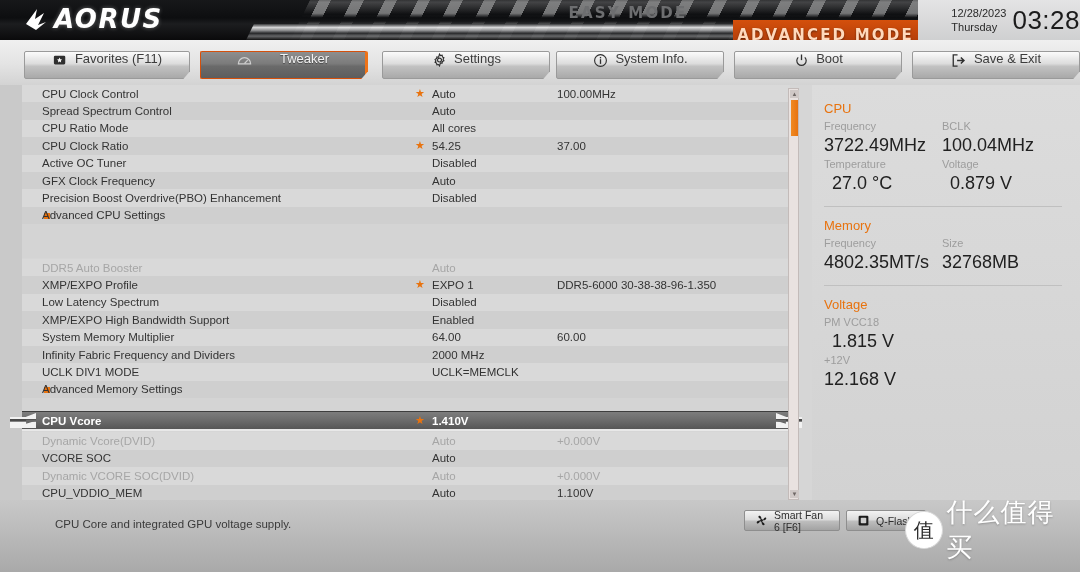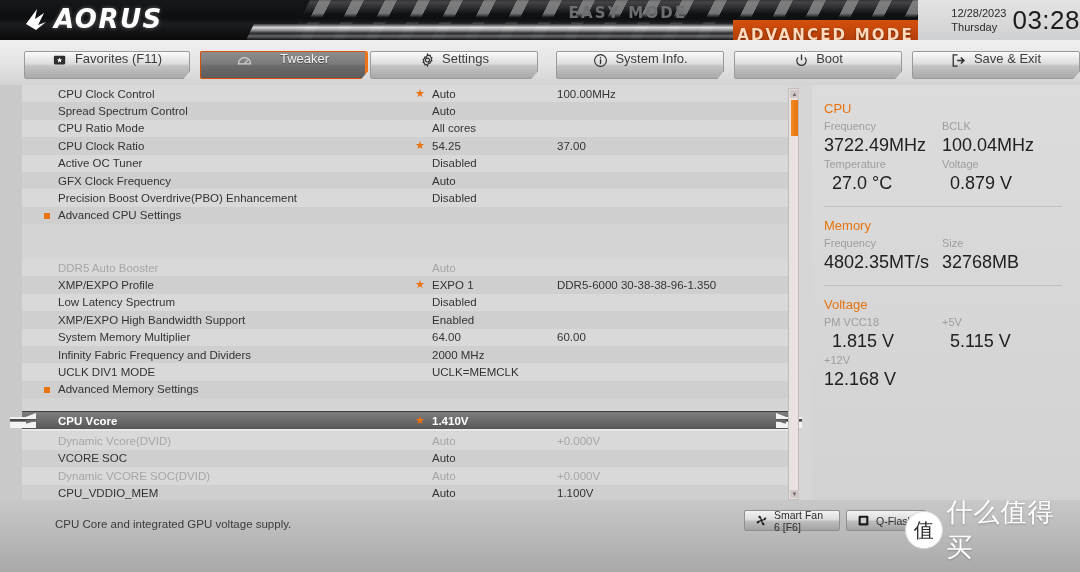--- a/index.html
+++ b/index.html
@@ -61,21 +61,21 @@
   .tabicon{display:inline-flex;align-items:center;justify-content:center;width:16px;height:16px;}
 
   
   .content{position:absolute;left:22px;top:85px;width:790px;height:415px;background:#d6d6d6;}
   .grp{position:absolute;left:0;width:768px;}
   .row{position:relative;height:17.4px;display:flex;align-items:center;font-size:11.5px;color:#333;}
   .row.odd{background:#d9d9d9;}
   .row.even{background:#cfcfcf;}
   .row.spacer{background:#d4d4d4;}
   .r-bullet{position:absolute;left:22px;top:6.5px;width:6px;height:6px;background:#e8730f;}
-  .r-name{position:absolute;left:36px;white-space:nowrap;}
+  .r-name{position:absolute;left:20px;white-space:nowrap;}
   .r-star{position:absolute;left:393px;top:2px;font-size:11px;color:#e8730f;line-height:13px;}
   .r-val{position:absolute;left:410px;white-space:nowrap;}
   .r-val2{position:absolute;left:535px;white-space:nowrap;}
   .row.dim .r-name,.row.dim .r-val,.row.dim .r-val2{color:#a6a6a6;}
 
   
   .row.sel{background:linear-gradient(180deg,#7d7d7d 0%,#6b6b6b 50%,#565656 100%);
     color:#ffffff;border-top:1px solid #3e3e3e;}
   .row.sel .r-name,.row.sel .r-val{color:#ffffff;font-weight:600;}
   .row.sel::after{content:"";position:absolute;left:0;right:0;bottom:-2px;height:2px;background:#e8e8e8;}
@@ -170,21 +170,21 @@
   <div class="tab active" style="left:200px;width:168px;">
     <span class="tabicon">
       <svg viewBox="0 0 16 16" width="15" height="15">
           <path d="M1.5 11.5a6.5 6.5 0 0113 0z" fill="none" stroke="#cfcfcf" stroke-width="1.3"></path>
           <path d="M8 11.2l3.4-3.6" stroke="#cfcfcf" stroke-width="1.3" fill="none"></path>
         </svg>
     </span>
     <span class="tlabel">Tweaker</span>
   </div>
 
-  <div class="tab" style="left:370px;width:168px;">
+  <div class="tab" style="left:382px;width:168px;">
     <span class="tabicon">
       <svg viewBox="0 0 16 16" width="15" height="15">
           <path d="M8 1.2l1 1.5 1.8-.3.3 1.8 1.6.8-.9 1.6.9 1.6-1.6.8-.3 1.8-1.8-.3L8 13.8l-1-1.5-1.8.3-.3-1.8-1.6-.8.9-1.6-.9-1.6 1.6-.8.3-1.8 1.8.3z" fill="none" stroke="#2f2f2f" stroke-width="1.2"></path>
           <circle cx="8" cy="7.5" r="2.1" fill="none" stroke="#2f2f2f" stroke-width="1.2"></circle>
         </svg>
     </span>
     <span class="tlabel">Settings</span>
   </div>
 
   <div class="tab" style="left:556px;width:168px;">
@@ -381,24 +381,20 @@
     </div>
 
     <div class="sec-div"></div>
 
     <div class="sec">
       <div class="sec-title">Voltage</div>
       <div class="kv-grid">
         <div class="kv ind">
           <div class="k">PM VCC18</div>
           <div class="v">1.815 V</div>
-        </div>
-        <div class="kv ind">
-          <div class="k">+5V</div>
-          <div class="v">5.115 V</div>
         </div>
       </div>
       <div class="kv-grid">
         <div class="kv">
           <div class="k">+12V</div>
           <div class="v">12.168 V</div>
         </div>
       </div>
     </div>
   </div>

